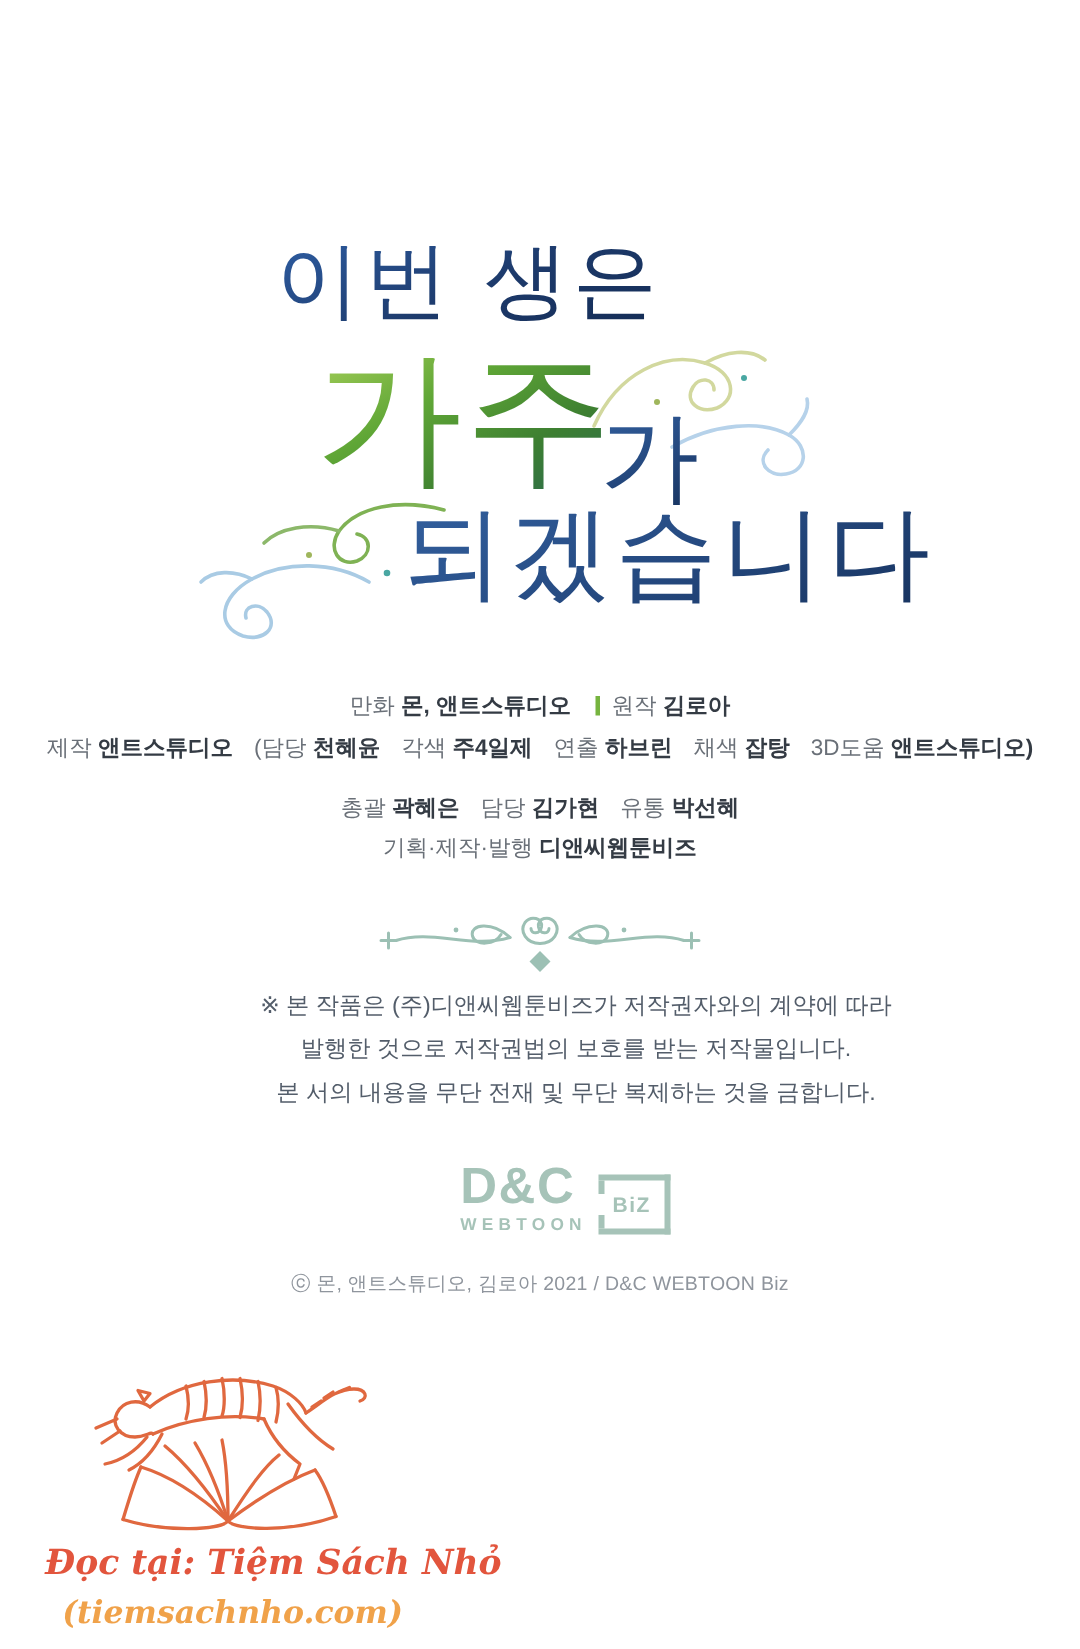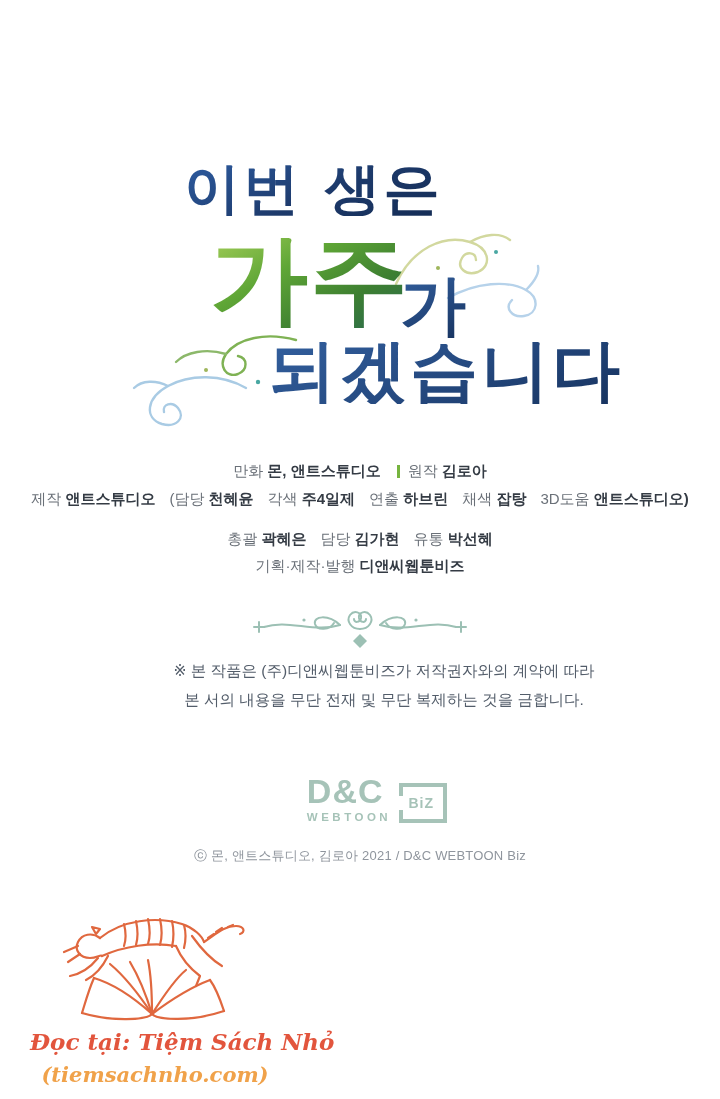--- a/index.html
+++ b/index.html
@@ -7,21 +7,21 @@
   .canvas {
     position:relative; width:720px; height:1099px; margin:0 auto;
     background:#ffffff; overflow:hidden;
     font-family:"Liberation Sans","DejaVu Sans",sans-serif;
   }
   .abs { position:absolute; }
 
   
   .title-line {
     font-family:"DejaVu Serif","Liberation Serif",serif;
-    font-weight:700; white-space:nowrap; line-height:1;
+    font-weight:400; white-space:nowrap; line-height:1;
   }
   .t1 { left:184px; top:160px; font-size:56px; color:#1d3a6b;
         letter-spacing:3px; text-shadow:2px 3px 0 rgba(23,46,88,0.15); }
   .t2 { left:210px; top:230px; font-size:98px; color:#4c9330;
         letter-spacing:2px; text-shadow:3px 4px 0 rgba(38,94,38,0.22); }
   .t2b{ left:400px; top:272px; font-size:66px; color:#24487e;
         text-shadow:2px 3px 0 rgba(23,46,88,0.15); }
   .t3 { left:268px; top:336px; font-size:68px; color:#24487e;
         letter-spacing:3px; text-shadow:2px 3px 0 rgba(23,46,88,0.13); }
   @supports ((-webkit-background-clip:text) or (background-clip:text)) {
@@ -141,20 +141,21 @@
         <path d="M209,16 v10 M204,21 h10"></path>
       </g>
       <path d="M108,28 l7,7 -7,7 -7,-7 z" fill="#9cc0b4"></path>
       <circle cx="52" cy="14" r="1.6" fill="#9cc0b4"></circle>
       <circle cx="164" cy="14" r="1.6" fill="#9cc0b4"></circle>
     </svg>
   </div>
 
   <div class="abs notice">
     <div>※ 본 작품은 (주)디앤씨웹툰비즈가 저작권자와의 계약에 따라</div>
+    <div>발행한 것으로 저작권법의 보호를 받는 저작물입니다.</div>
     <div>본 서의 내용을 무단 전재 및 무단 복제하는 것을 금합니다.</div>
   </div>
 
   <div class="abs logo">
     <div>
       <div class="logo-dc">D&amp;C</div>
       <div class="logo-webtoon">WEBTOON</div>
     </div>
     <div class="logo-biz">
       <span>BiZ</span>

